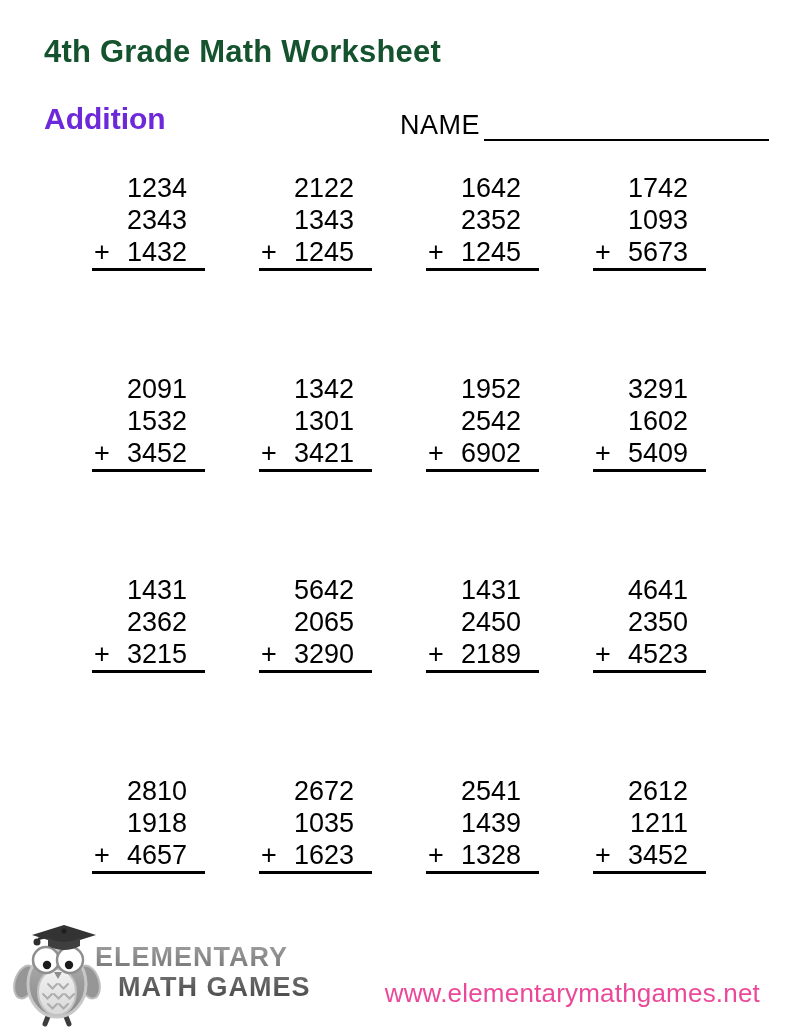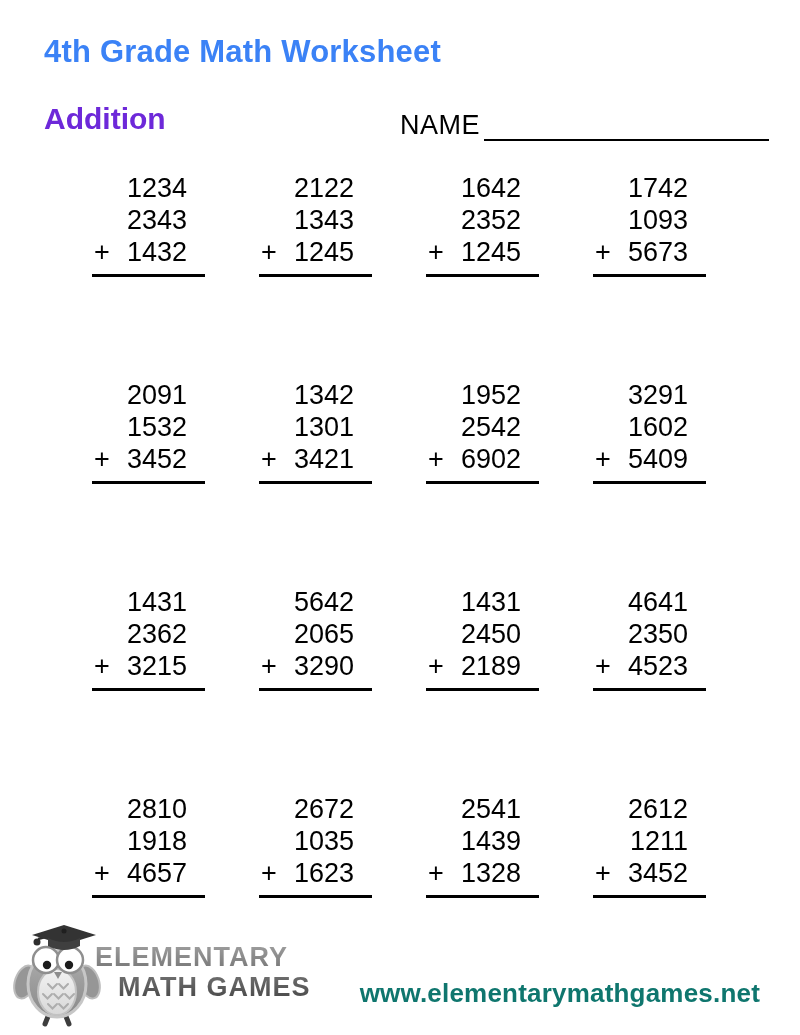--- a/index.html
+++ b/index.html
@@ -8,21 +8,21 @@
     width:800px; height:1035px;
     position:relative;
     font-family:"Liberation Sans","DejaVu Sans",sans-serif;
     color:#000;
     overflow:hidden;
   }
 
   
   .title {
     position:absolute; left:44px; top:34px;
-    font-size:31px; font-weight:600; letter-spacing:0.2px; color:#3b82f6;
+    font-size:31px; font-weight:600; letter-spacing:0.2px; color:#14532d;
   }
   .section-label {
     position:absolute; left:44px; top:102px;
     font-size:30px; font-weight:600; color:#6d28d9;
   }
   .name-group {
     position:absolute; left:400px; top:110px;
     font-size:27px; font-weight:400; letter-spacing:0.5px;
     white-space:nowrap;
   }
@@ -34,21 +34,21 @@
   }
 
   
   .problems {
     position:absolute; left:92px; top:172px; width:680px;
   }
   .prow { display:flex; margin-bottom:102px; }
   .problem {
     width:113px; margin-right:54px;
     border-bottom:3px solid #000;
-    padding-bottom:6px;
+    padding-bottom:0;
   }
   .addend {
     font-size:27px; line-height:32px;
     text-align:right; padding-right:18px;
     font-weight:400; color:#000;
   }
   .op-row {
     display:flex; justify-content:space-between;
     font-size:27px; line-height:32px; padding-left:2px;
   }
@@ -67,21 +67,21 @@
     .logo-text {
       background:linear-gradient(#a2a2a2,#454545);
       -webkit-background-clip:text;
       background-clip:text;
       -webkit-text-fill-color:transparent;
     }
   }
   .logo-line2 { margin-left:23px; }
   .site-url {
     position:absolute; right:40px; top:978px;
-    font-size:26px; font-weight:700; color:#0f766e; letter-spacing:0.2px;
+    font-size:26px; font-weight:400; color:#ec4899; letter-spacing:0.2px;
   }
 </style>
 </head>
 <body>
 
 <h1 class="title">4th Grade Math Worksheet</h1>
 <div class="section-label">Addition</div>
 <div class="name-group">
   <span>NAME</span><span class="name-line"></span>
 </div>

